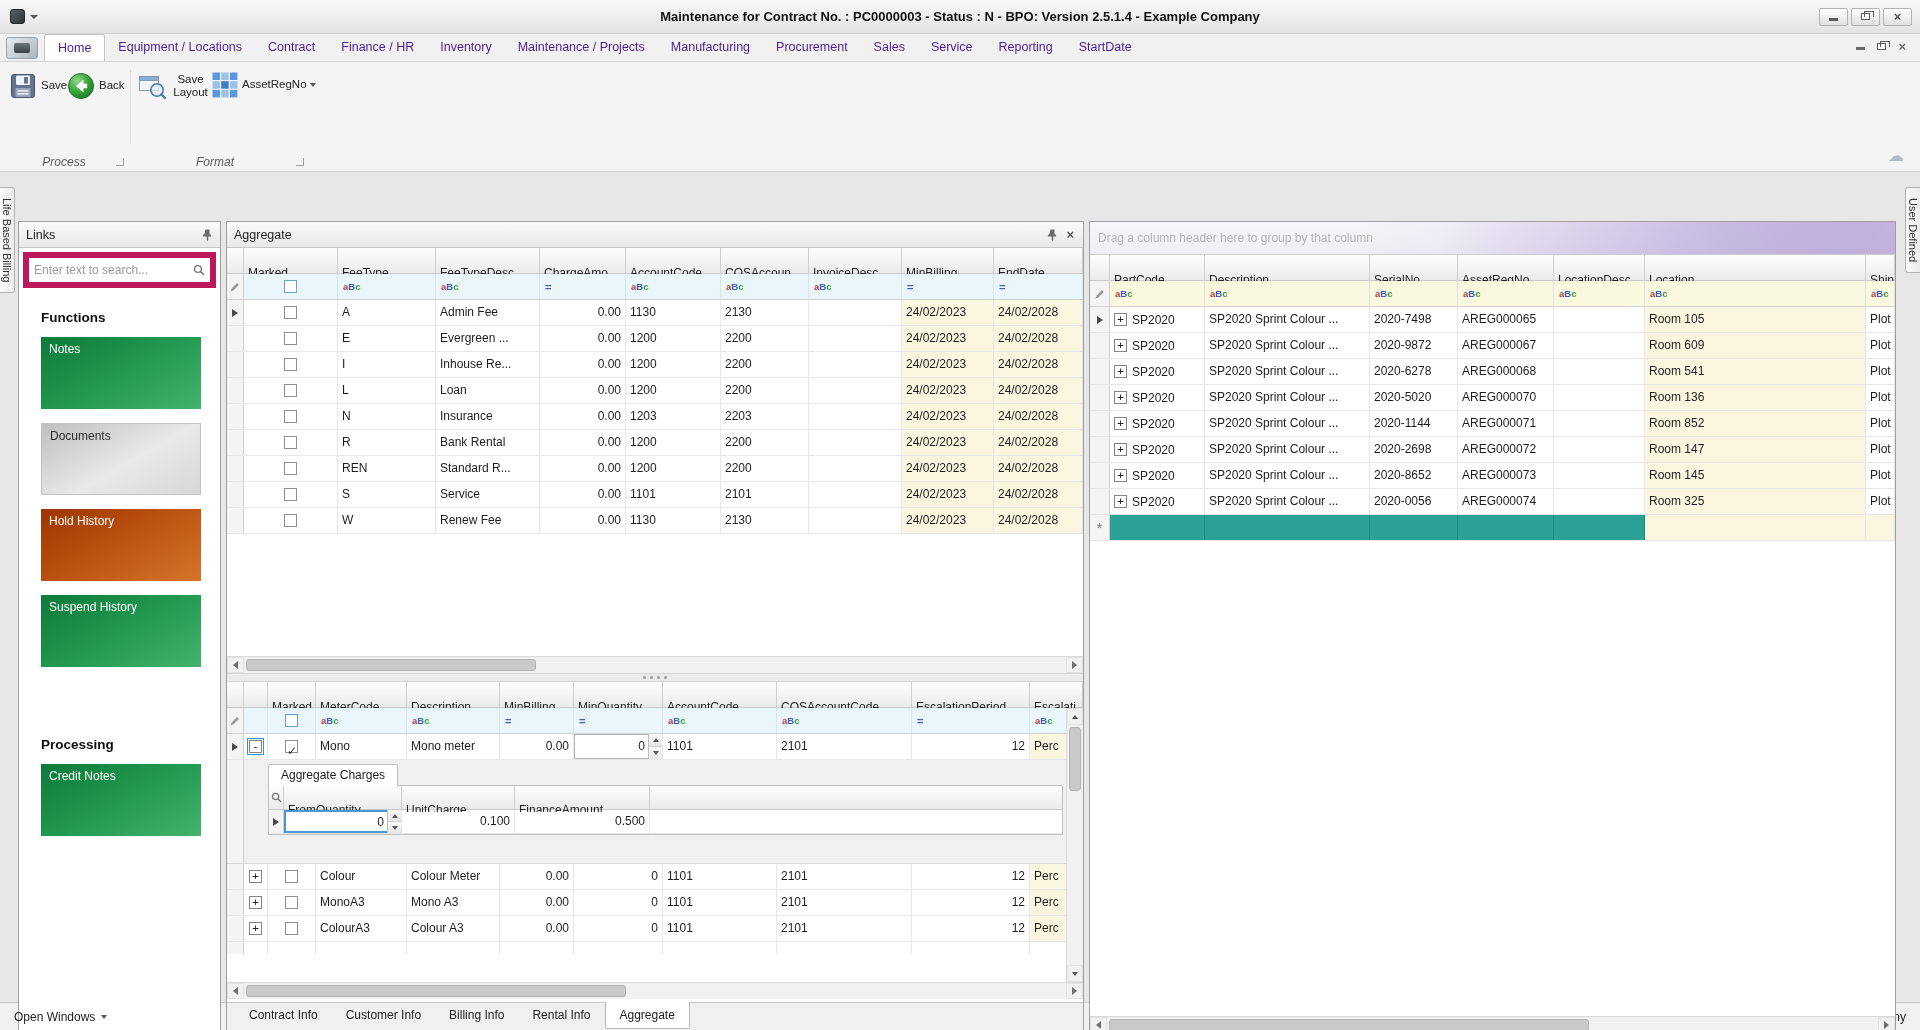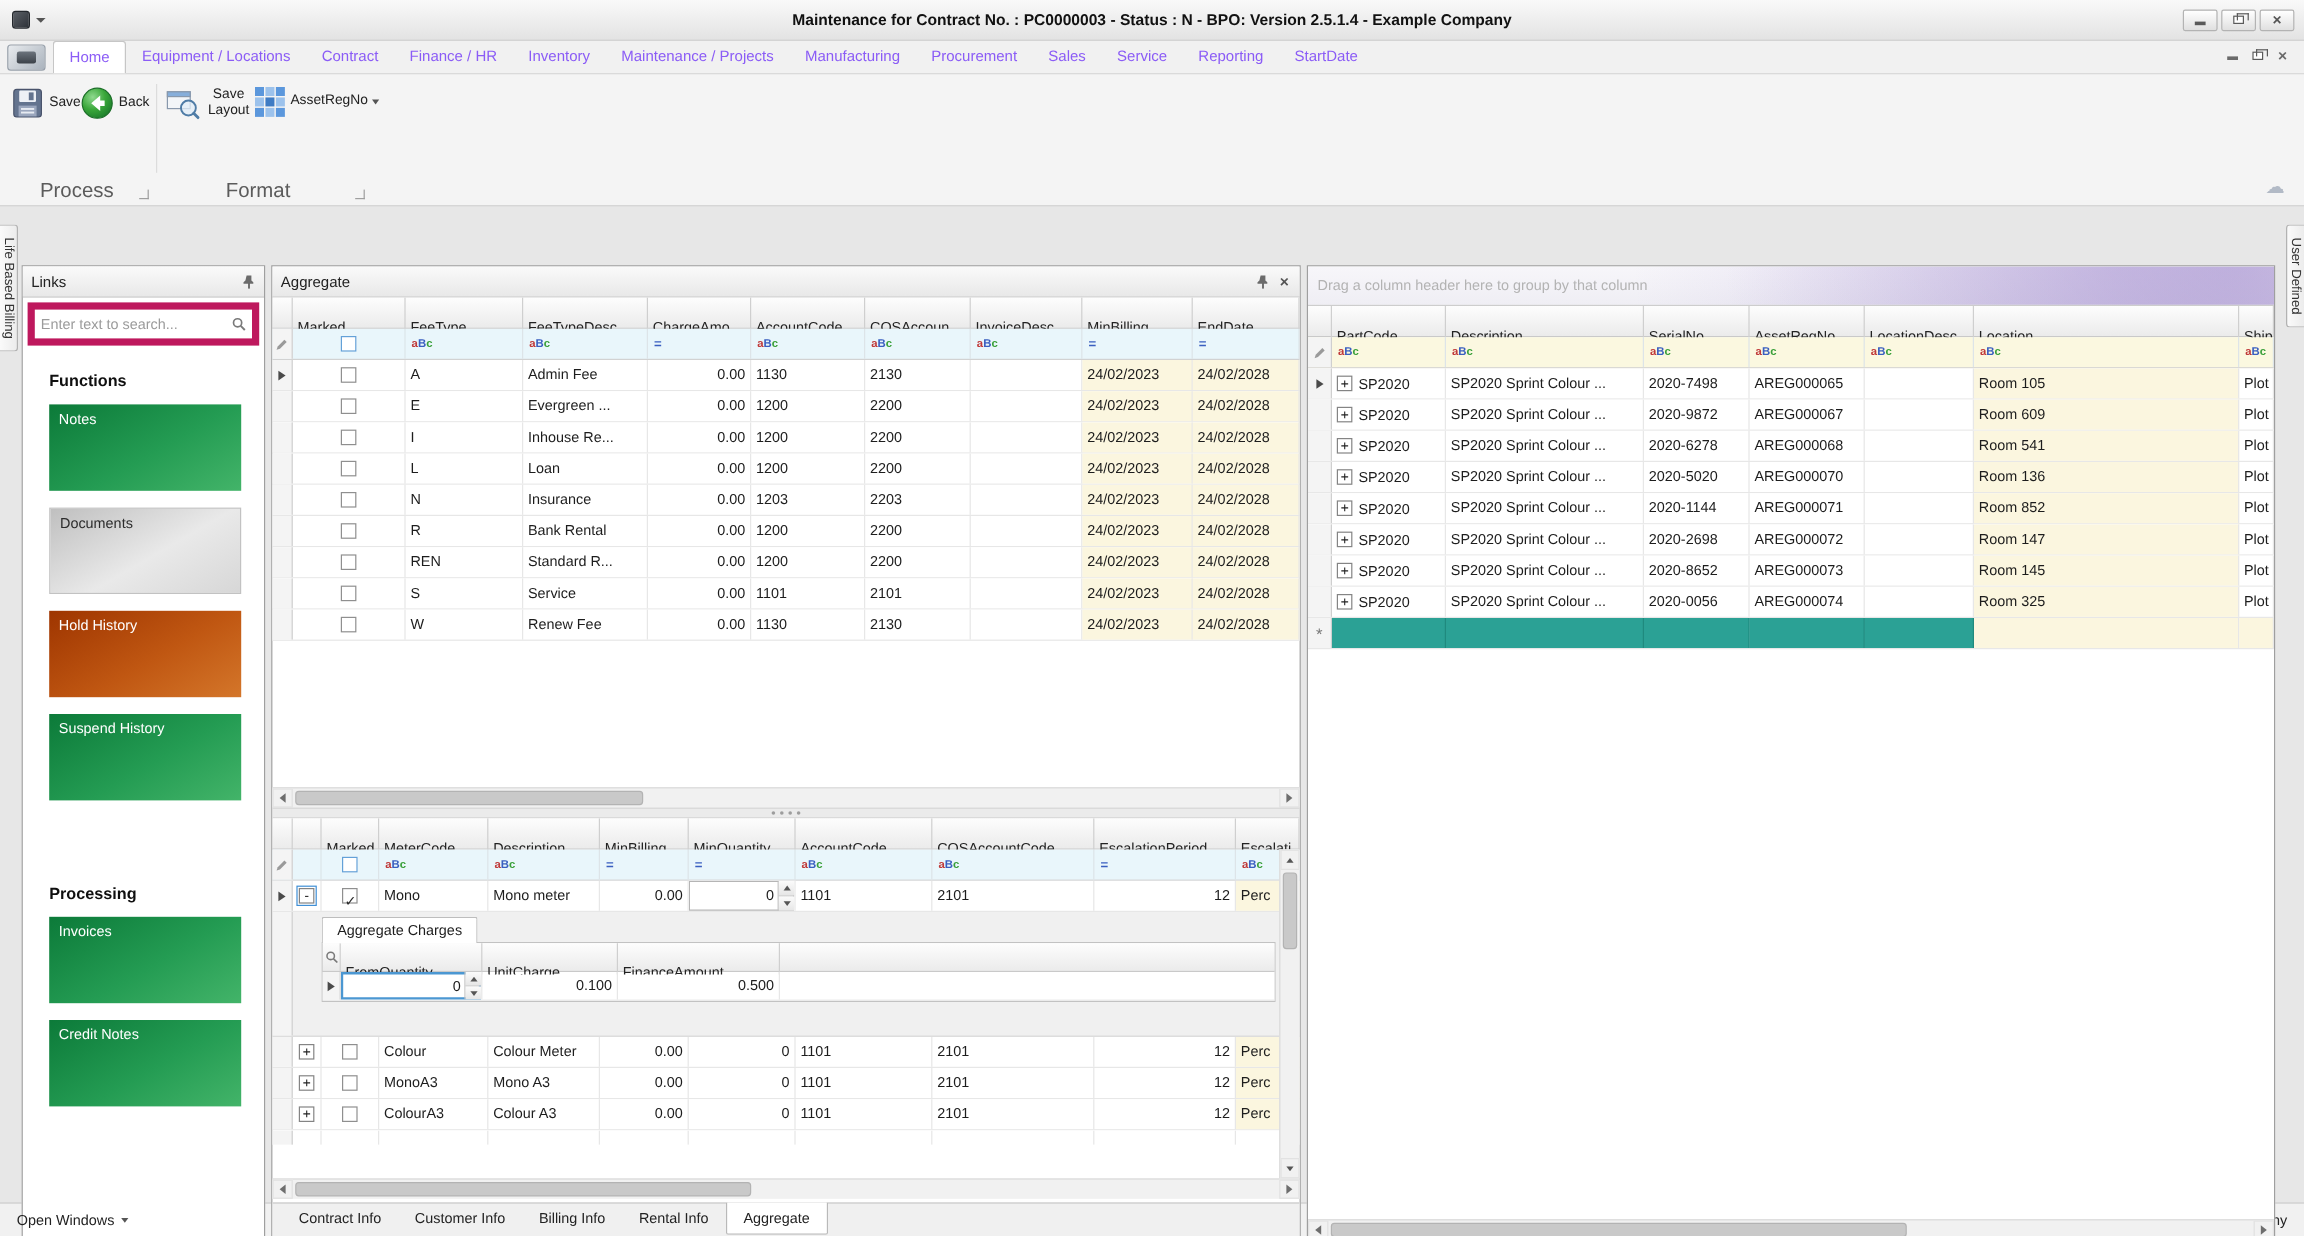--- a/index.html
+++ b/index.html
@@ -16,34 +16,34 @@
   .winbtn{width:29px;height:18px;border:1px solid #b3b3b3;border-radius:2px;background:linear-gradient(#ffffff,#e0e0e0);display:flex;align-items:center;justify-content:center;cursor:pointer;}
   .g-min{width:9px;height:3px;background:#5a5a5a;margin-top:6px;}
   .g-rest{position:relative;width:9px;height:7px;border:1px solid #5a5a5a;background:#fff;}
   .g-rest::before{content:"";position:absolute;top:-3px;left:2px;width:8px;height:5px;border:1px solid #5a5a5a;border-bottom:none;}
   .g-close{font-size:13px;font-weight:bold;line-height:1;color:#555;}
   
   .menubar{height:28px;background:#f1f1f1;border-bottom:1px solid #d4d4d4;display:flex;align-items:flex-end;}
   .bpo-logo{width:32px;height:22px;margin:0 6px 2px 6px;border-radius:3px;border:1px solid #97a0aa;background:linear-gradient(135deg,#e8ebee,#aab3bd);position:relative;flex:0 0 auto;}
   .bpo-logo::after{content:"";position:absolute;left:7px;top:5px;width:16px;height:10px;border-radius:2px;background:linear-gradient(#6b737c,#3c4249);}
   .mtabs{display:flex;height:27px;}
-  .mtab{padding:0 13px;line-height:26px;color:#8b5cf6;font-size:12.5px;cursor:pointer;white-space:nowrap;}
+  .mtab{padding:0 13px;line-height:26px;color:#4c1d95;font-size:12.5px;cursor:pointer;white-space:nowrap;}
   .mtab.selected{background:#fff;border:1px solid #c6c6c6;border-bottom:none;border-radius:3px 3px 0 0;}
   .mwinbtns{margin-left:auto;display:flex;align-items:center;gap:12px;padding:0 14px 8px 0;}
   .mglyph{display:flex;align-items:center;justify-content:center;cursor:pointer;}
   .mglyph .g-min{margin-top:4px;background:#6a6a6a;}
   .mglyph .g-close{color:#6a6a6a;}
   
   .ribbon{height:110px;background:#f4f4f4;border-bottom:1px solid #cfcfcf;position:relative;}
   .rb-content{display:flex;align-items:flex-start;height:88px;padding:6px 0 0 8px;}
   .rbtn{width:58px;display:flex;flex-direction:row;align-items:center;gap:3px;padding-top:3px;cursor:pointer;}
   .rbtn.w74{width:74px;}
   .rbtn .lbl{font-size:11.5px;color:#222;text-align:center;line-height:1.15;}
   .rb-sep{width:1px;align-self:stretch;background:#dcdcdc;margin:2px 6px 6px 6px;}
-  .rgl{position:absolute;bottom:2px;font-size:17px;color:#5b5b5b;text-align:center;}
+  .rgl{position:absolute;bottom:2px;font-size:12px;color:#5b5b5b;text-align:center;font-style:italic;}
   .launcher{position:absolute;bottom:5px;width:8px;height:8px;border-right:1px solid #9f9f9f;border-bottom:1px solid #9f9f9f;}
   .cloud{position:absolute;right:16px;bottom:6px;font-family:"DejaVu Sans",sans-serif;font-size:16px;color:#b2bac6;cursor:pointer;}
   .tri-dn.small{border-left-width:3.5px;border-right-width:3.5px;border-top-width:4px;}
   
   .main{display:flex;align-items:flex-start;height:830px;padding:5px 0;background:#e7e7e7;}
   .strip-left{width:18px;flex:0 0 auto;height:100%;position:relative;}
   .strip-right{width:19px;flex:0 0 auto;height:100%;position:relative;}
   .vtab{position:absolute;writing-mode:vertical-rl;font-size:11px;color:#333;background:linear-gradient(90deg,#fafafa,#ececec);border:1px solid #b2b2b2;padding:10px 1px;cursor:pointer;white-space:nowrap;}
   .vtab.left{top:10px;left:0;border-left:none;border-radius:0 3px 3px 0;}
   .vtab.right{top:10px;right:0;border-right:none;border-radius:3px 0 0 3px;}
@@ -292,21 +292,20 @@
         </span>
       </div>
     </div>
     <div class="links-body">
       <div class="sect-h">Functions</div>
       <div class="link-btn lb-green">Notes</div>
       <div class="link-btn lb-silver">Documents</div>
       <div class="link-btn lb-orange">Hold History</div>
       <div class="link-btn lb-green">Suspend History</div>
       <div class="sect-h second">Processing</div>
-      <div class="link-btn lb-green">Invoices</div>
       <div class="link-btn lb-green">Credit Notes</div>
     </div>
   </div>
 
   <div class="panel center-panel">
     <div class="phead">
       <span>Aggregate</span>
       <span class="sp"></span>
       <span class="picon">
         <svg width="11" height="12" viewBox="0 0 11 12">

